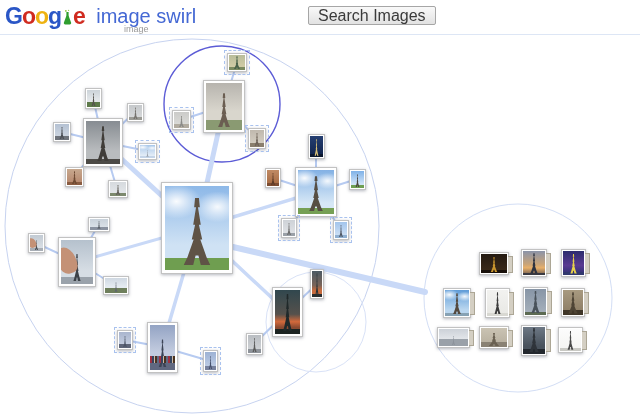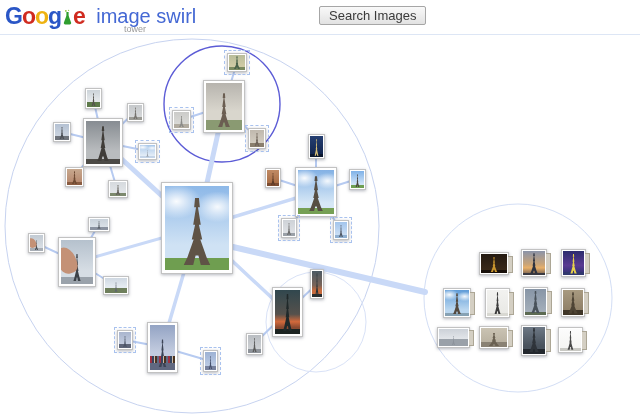--- a/index.html
+++ b/index.html
@@ -10,21 +10,21 @@
           border-bottom:1px solid #dde6f5;z-index:50;}
   .logo{position:absolute;left:5px;top:1px;height:32px;cursor:pointer;white-space:nowrap;}
   .gword{font-family:Liberation Sans, sans-serif;font-weight:bold;font-size:23px;letter-spacing:-1px;line-height:30px;}
   .gword span{display:inline-block;}
   .flask{display:inline-block;width:11px;height:17px;vertical-align:-2px;margin:0 0px 0 1px;}
   .wordmark{font-family:"Liberation Sans",sans-serif;font-size:20px;color:#4468d4;margin-left:6px;
             letter-spacing:0px;vertical-align:1px;}
   .labs{position:absolute;left:119px;top:23px;font-size:9px;color:#999;}
   #searchInput{position:absolute;left:147px;top:6px;width:160px;height:15px;border:1px solid #a2a2a2;
                font-size:11px;font-family:"Liberation Sans",sans-serif;padding:0 3px;color:#000;outline:none;}
-  #searchBtn{position:absolute;left:319px;top:6px;height:19px;padding:0 9px;font-size:13px;color:#3a3a3a;
+  #searchBtn{position:absolute;left:308px;top:6px;height:19px;padding:0 9px;font-size:16px;color:#3a3a3a;
              background:linear-gradient(#f9f9f9,#e2e2e2);border:1px solid #a6a6a6;border-radius:2px;
              font-family:"Liberation Sans",sans-serif;cursor:pointer;}
   
   #canvas{position:absolute;left:0;top:0;width:640px;height:418px;}
   #edgeSvg{position:absolute;left:0;top:0;}
   .node{position:absolute;background:#fff;border:1px solid #c2c2c2;box-shadow:0 1px 3px rgba(40,50,70,.35);
         box-sizing:border-box;cursor:pointer;}
   .node .ph{position:absolute;overflow:hidden;}
   .gr{position:absolute;left:0;bottom:0;width:100%;}
   .tw{position:absolute;left:50%;transform:translateX(-50%);bottom:6%;
@@ -338,18 +338,18 @@
     <div class="logo">
       <span class="gword">
         <span style="color:#2a56c6">G</span><span style="color:#d02b20">o</span><span style="color:#eeb211">o</span><span style="color:#2a56c6">g</span><svg class="flask" viewBox="0 0 20 30">
             <circle cx="7" cy="3" r="1.6" fill="#8cc63f"></circle>
             <circle cx="12" cy="2" r="1.2" fill="#8cc63f"></circle>
             <rect x="8" y="5" width="4" height="8" fill="#2f9e2f"></rect>
             <path d="M8 12 L3.5 24 a2.5 2.5 0 0 0 2.3 3.5 L14.2 27.5 a2.5 2.5 0 0 0 2.3-3.5 L12 12 Z" fill="#2f9e2f"></path>
           </svg><span style="color:#d02b20">e</span>
       </span>
       <span class="wordmark">image swirl</span>
-      <span class="labs">tower</span>
+      <span class="labs">image</span>
     </div>
     <button id="searchBtn">Search Images</button>
   </div>
 
 </div>
 
 </body></html>

